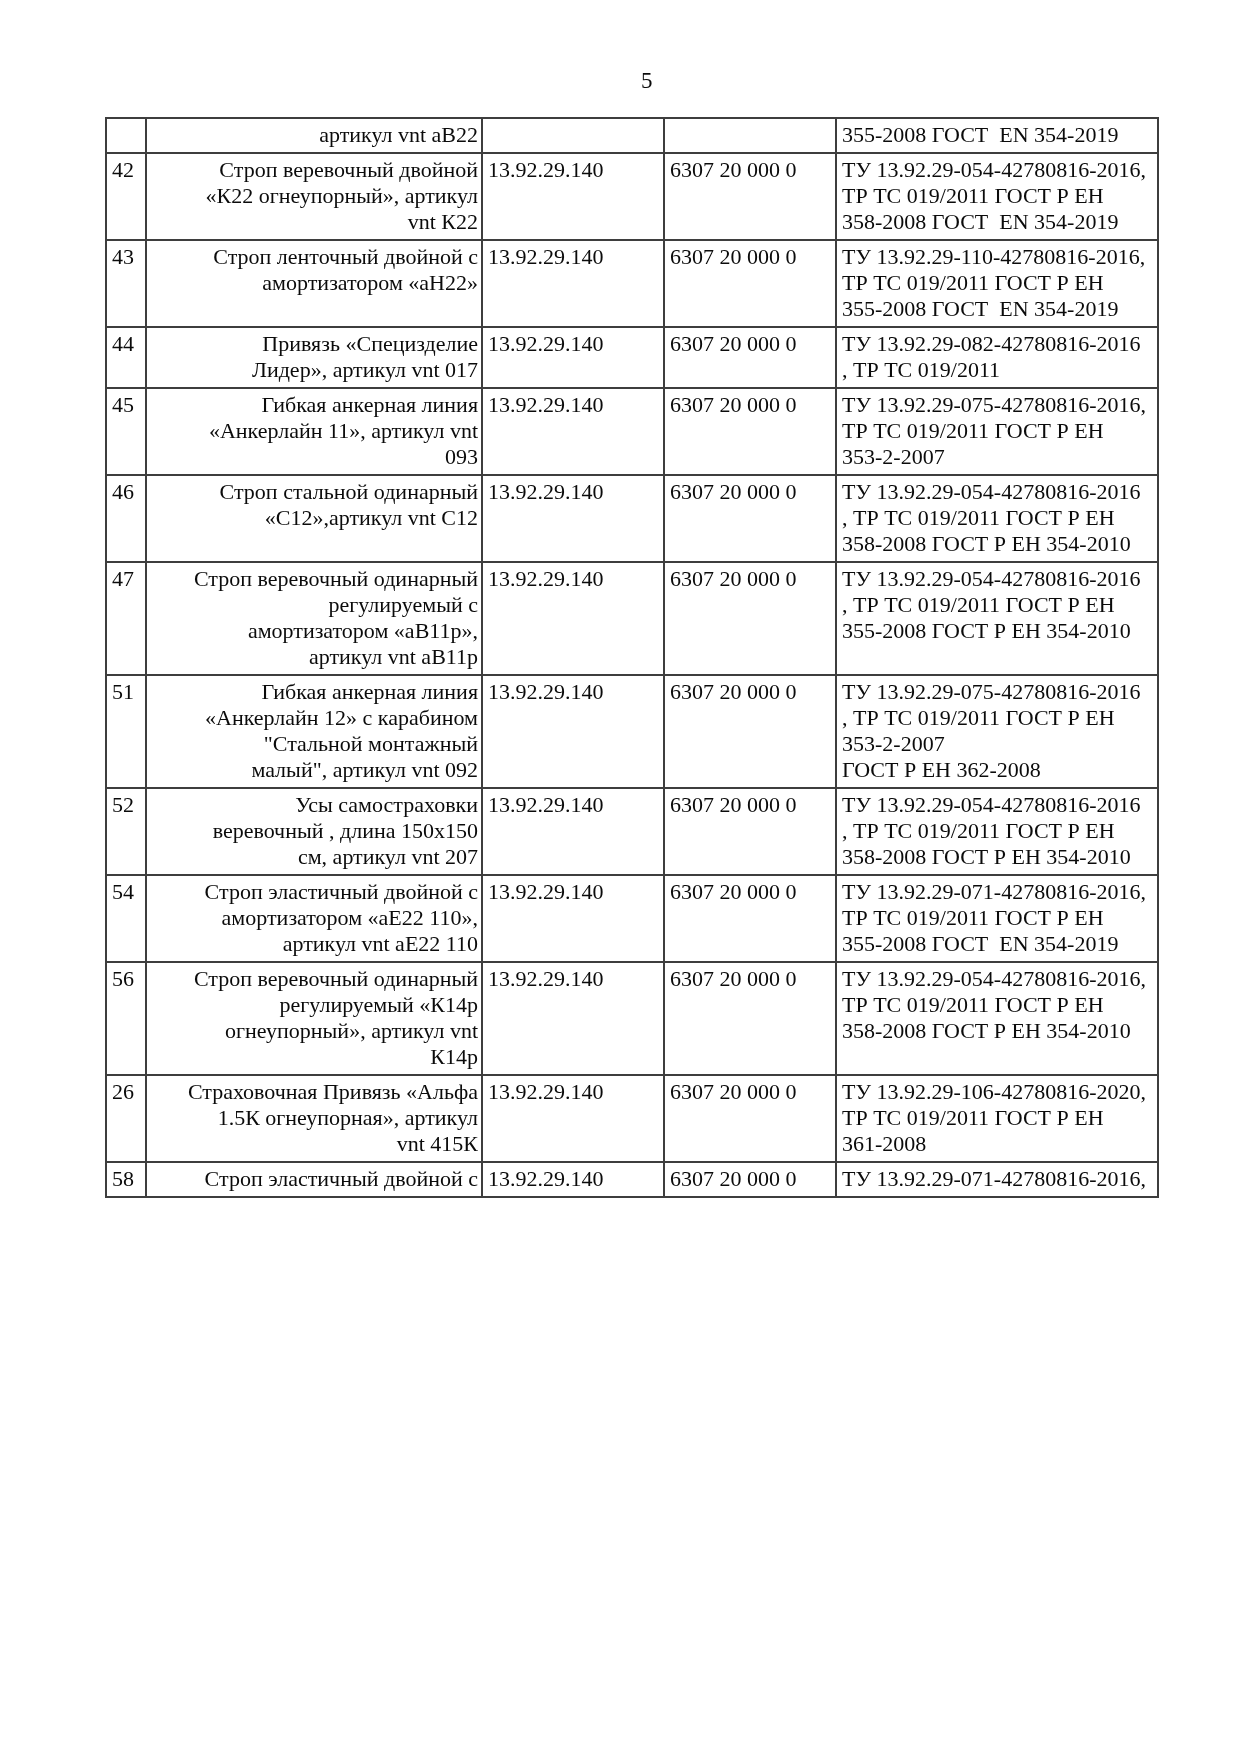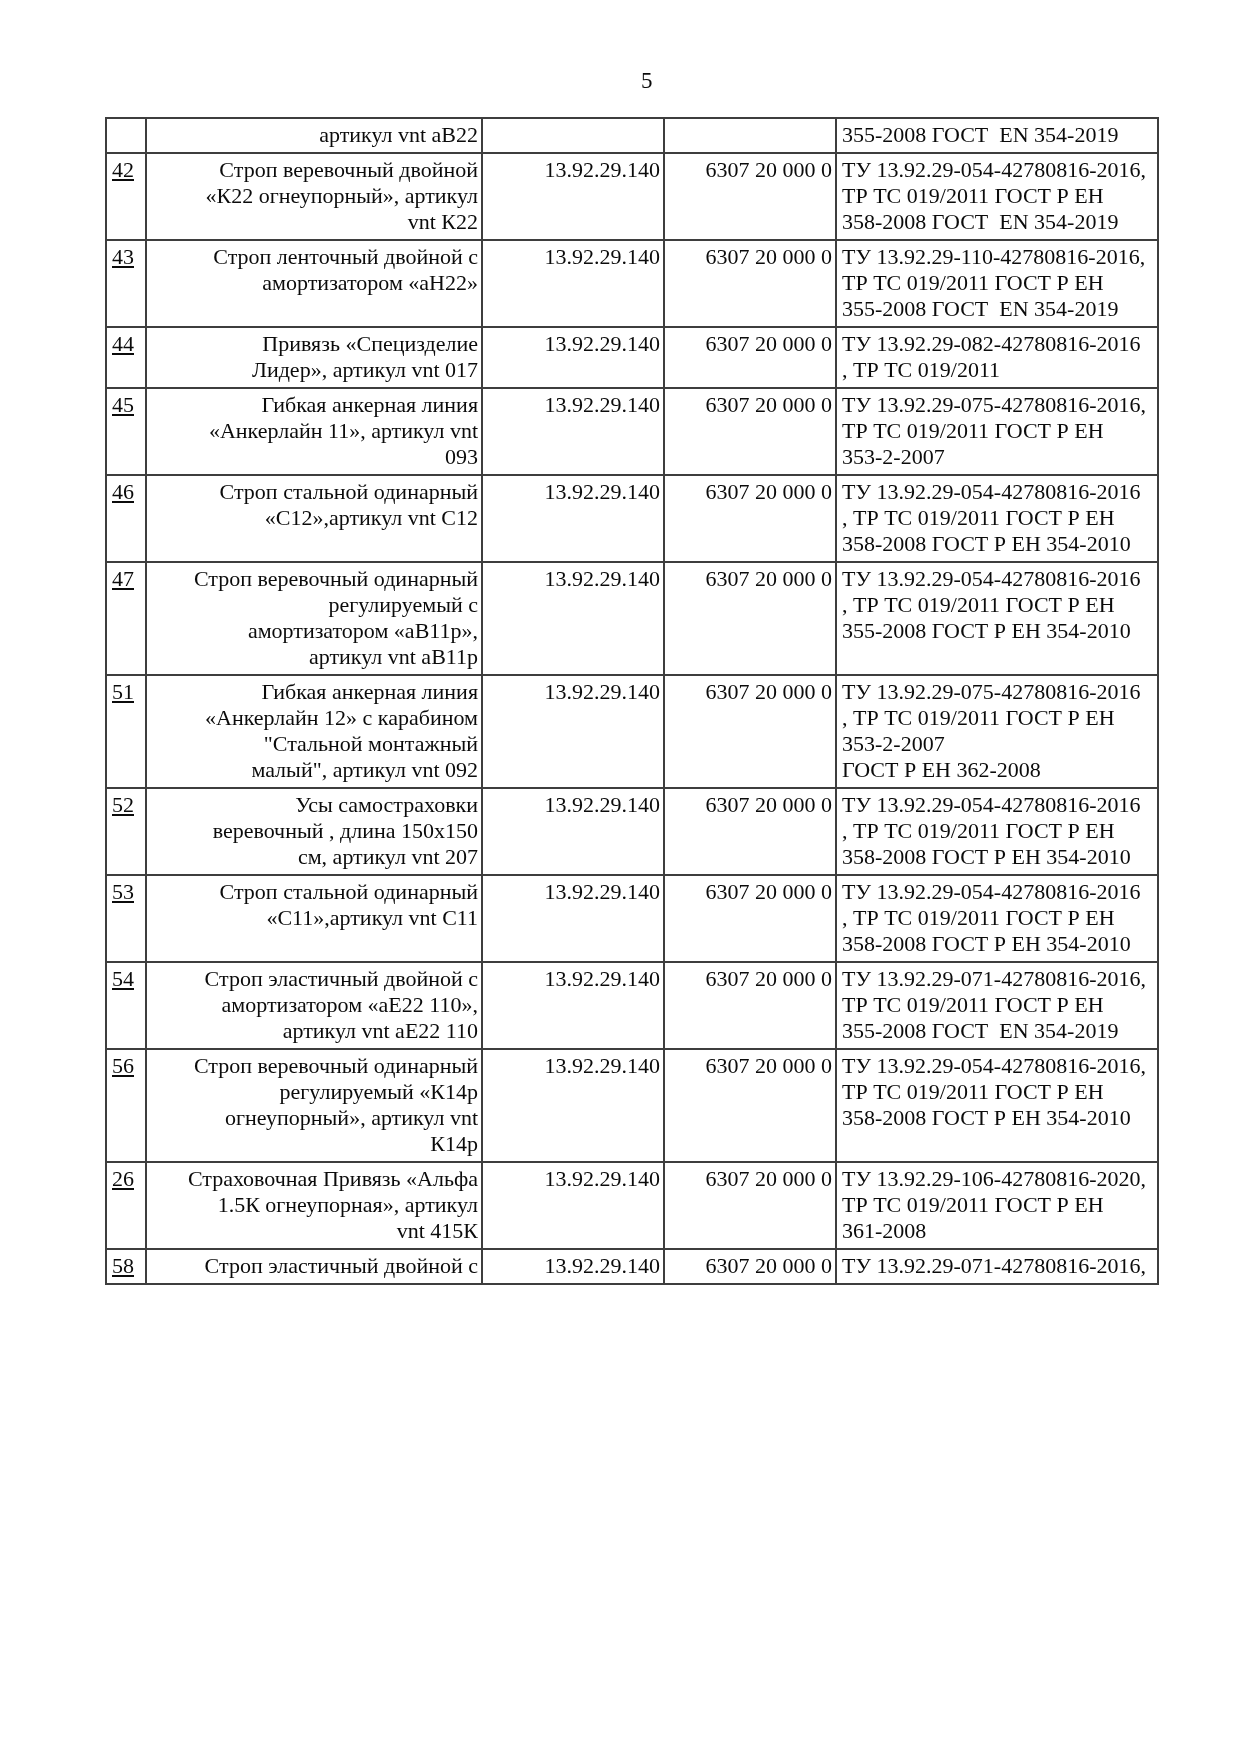--- a/index.html
+++ b/index.html
@@ -35,28 +35,27 @@
   }
   table.doc-table td {
     border: 2px solid #3e3e3e;
     vertical-align: top;
     padding: 3px 3px 4px 5px;
     overflow: hidden;
   }
   td.c-num {
     padding-left: 3px;
     white-space: pre;
-    text-decoration: underline;
   }
   td.c-name {
     white-space: pre;
     text-align: right;
   }
   td.c-okpd, td.c-tnved {
-    text-align: right;
+    text-align: left;
     white-space: pre;
     padding-left: 2px;
     padding-right: 2px;
   }
   td.c-specs {
     white-space: pre;
     padding-left: 6px;
     padding-right: 0;
   }
 </style>
@@ -163,30 +162,20 @@
           <td class="c-name">Усы самостраховки
 веревочный , длина 150х150
 см, артикул vnt 207</td>
           <td class="c-okpd">13.92.29.140</td>
           <td class="c-tnved">6307 20 000 0</td>
           <td class="c-specs">ТУ 13.92.29-054-42780816-2016
 , ТР ТС 019/2011 ГОСТ Р ЕН
 358-2008 ГОСТ Р ЕН 354-2010</td>
         </tr>
         <tr>
-          <td class="c-num">53</td>
-          <td class="c-name">Строп стальной одинарный
-«С11»,артикул vnt С11</td>
-          <td class="c-okpd">13.92.29.140</td>
-          <td class="c-tnved">6307 20 000 0</td>
-          <td class="c-specs">ТУ 13.92.29-054-42780816-2016
-, ТР ТС 019/2011 ГОСТ Р ЕН
-358-2008 ГОСТ Р ЕН 354-2010</td>
-        </tr>
-        <tr>
           <td class="c-num">54</td>
           <td class="c-name">Строп эластичный двойной с
 амортизатором «аЕ22 110»,
 артикул vnt аЕ22 110</td>
           <td class="c-okpd">13.92.29.140</td>
           <td class="c-tnved">6307 20 000 0</td>
           <td class="c-specs">ТУ 13.92.29-071-42780816-2016,
 ТР ТС 019/2011 ГОСТ Р ЕН
 355-2008 ГОСТ  EN 354-2019</td>
         </tr>

